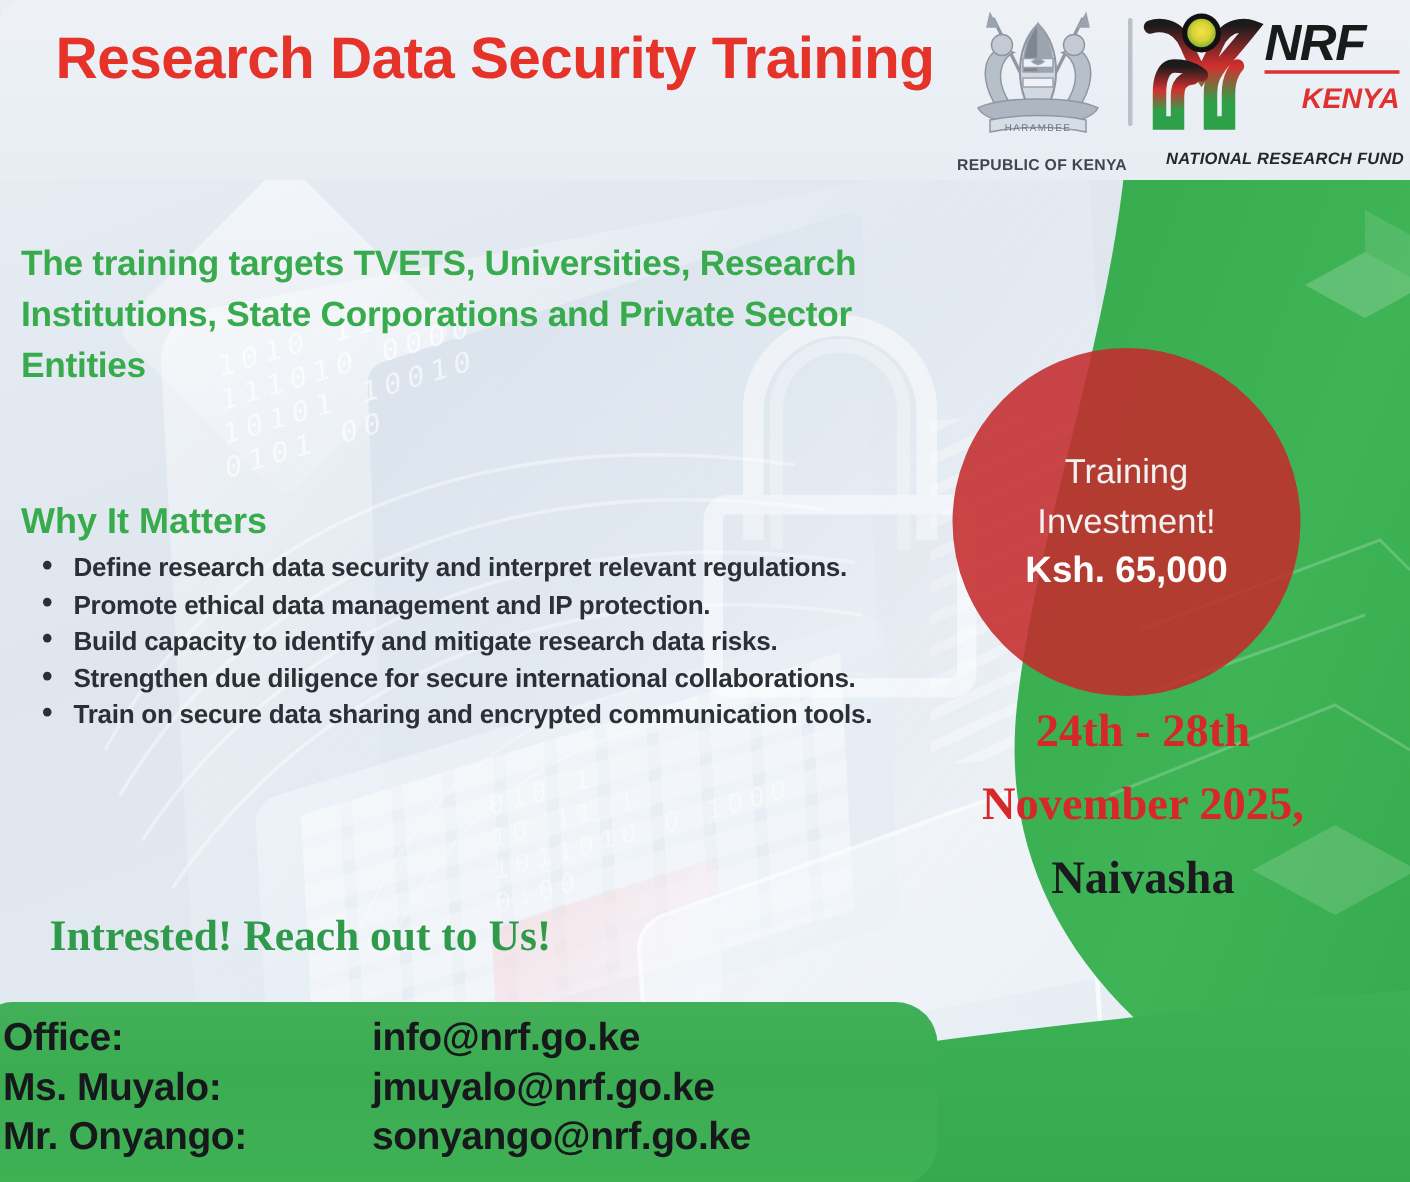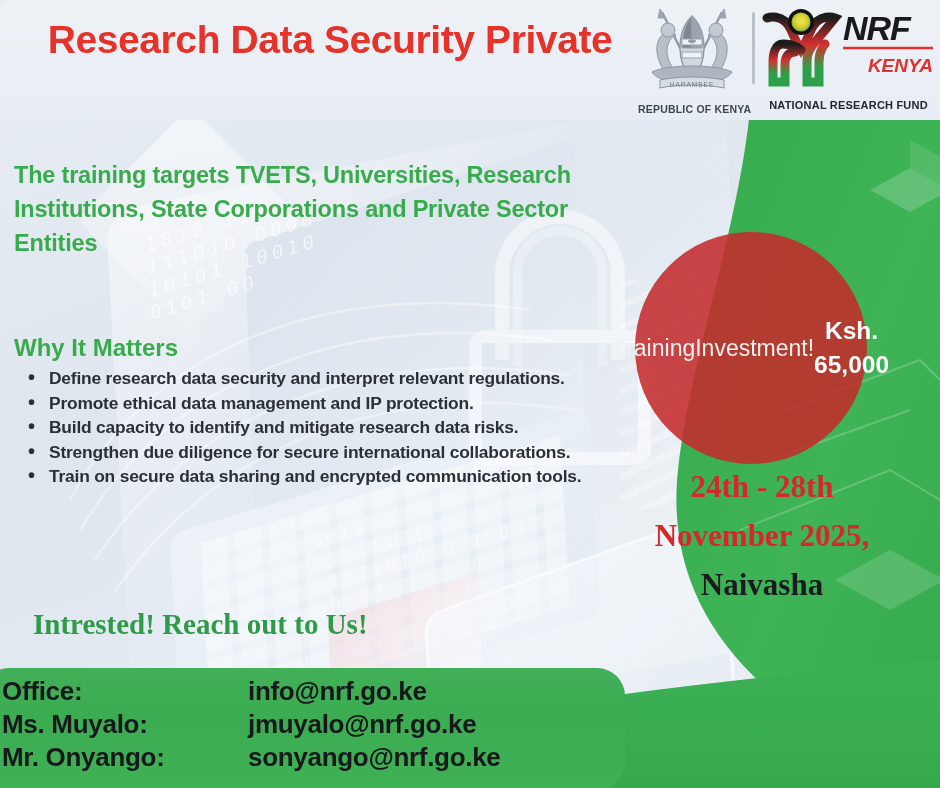--- a/index.html
+++ b/index.html
@@ -139,21 +139,21 @@
     position:absolute; right:4px; top:6px; height:112px;
     display:flex; align-items:flex-start; gap:6px;
   }
   .coa { width:108px; text-align:center; }
   .coa-label, .nrf-label {
     font-size:10.5px; font-weight:bold; color:#3e4650; letter-spacing:.2px;
     margin-top:1px; white-space:nowrap;text-align:right;
   }
   .divider { width:3px; height:72px; background:#b9c1cb; margin-top:6px; border-radius:2px; }
   .nrf { width:175px; }
-  .nrf-label { font-size:11px; color:#23282e; text-align:center; }
+  .nrf-label { font-size:11px; color:#23282e; text-align:right;font-style:italic; }
 
   
   .target-text {
     position:absolute; left:14px; top:158px; width:610px;
     color:#38ab4d; font-size:23.5px; font-weight:bold; line-height:34px;
     z-index:5; letter-spacing:-.2px;
   }
   .why-head {
     position:absolute; left:14px; top:334px;
     color:#38ab4d; font-size:24px; font-weight:bold;
@@ -193,21 +193,21 @@
     letter-spacing:-.3px;
   }
   .c-value { color:#17181c; font-size:26px; font-weight:bold; letter-spacing:-.3px; }
 
   
   .cost-circle {
     position:absolute; left:635px; top:232px; width:232px; height:232px;
     border-radius:50%;
     background:rgba(196,43,44,.88);
     z-index:5;
-    display:flex; flex-direction:row; align-items:center; justify-content:center;
+    display:flex; flex-direction:column; align-items:center; justify-content:center;
     text-align:center;
   }
   .cost-line { color:#f1f1f1; font-size:23px; line-height:33px; font-weight:normal; }
   .cost-amount { color:#fdfdfd; font-size:24.5px; font-weight:bold; line-height:34px; }
 
   
   .date-block {
     position:absolute; left:612px; top:462px; width:300px;
     text-align:center; z-index:6;
     font-family:"Liberation Serif", serif;
@@ -284,21 +284,21 @@
       <path d="M215,470 l55,-30 l55,30 l-55,30 Z"></path>
     </g>
   </svg>
 
   <svg class="green-bottom" viewBox="0 0 940 190" preserveAspectRatio="none">
     <path d="M0,110 C 80,110 160,110 250,150 C 420,188 700,190 940,190 L940,40 C 700,70 420,92 180,108 Z" fill="#3cb054" opacity="0"></path>
     <path d="M150,190 C 320,140 560,95 940,62 L940,190 Z" fill="url(#gbot)"></path>
   </svg>
 
   <div class="header">
-    <div class="title">Research Data Security Private</div>
+    <div class="title">Research Data Security Training</div>
 
     <div class="logos">
 
       <div class="coa">
         <svg width="108" height="92" viewBox="0 0 108 92">
           <g stroke="#9aa3ae" fill="#b7bfc9" stroke-width="1">
 
             <line x1="24" y1="6" x2="44" y2="46" stroke="#8e97a2" stroke-width="2.2"></line>
             <line x1="84" y1="6" x2="64" y2="46" stroke="#8e97a2" stroke-width="2.2"></line>
             <path d="M22,3 l5,9 l-7,0 Z" fill="#9aa3ae"></path>

